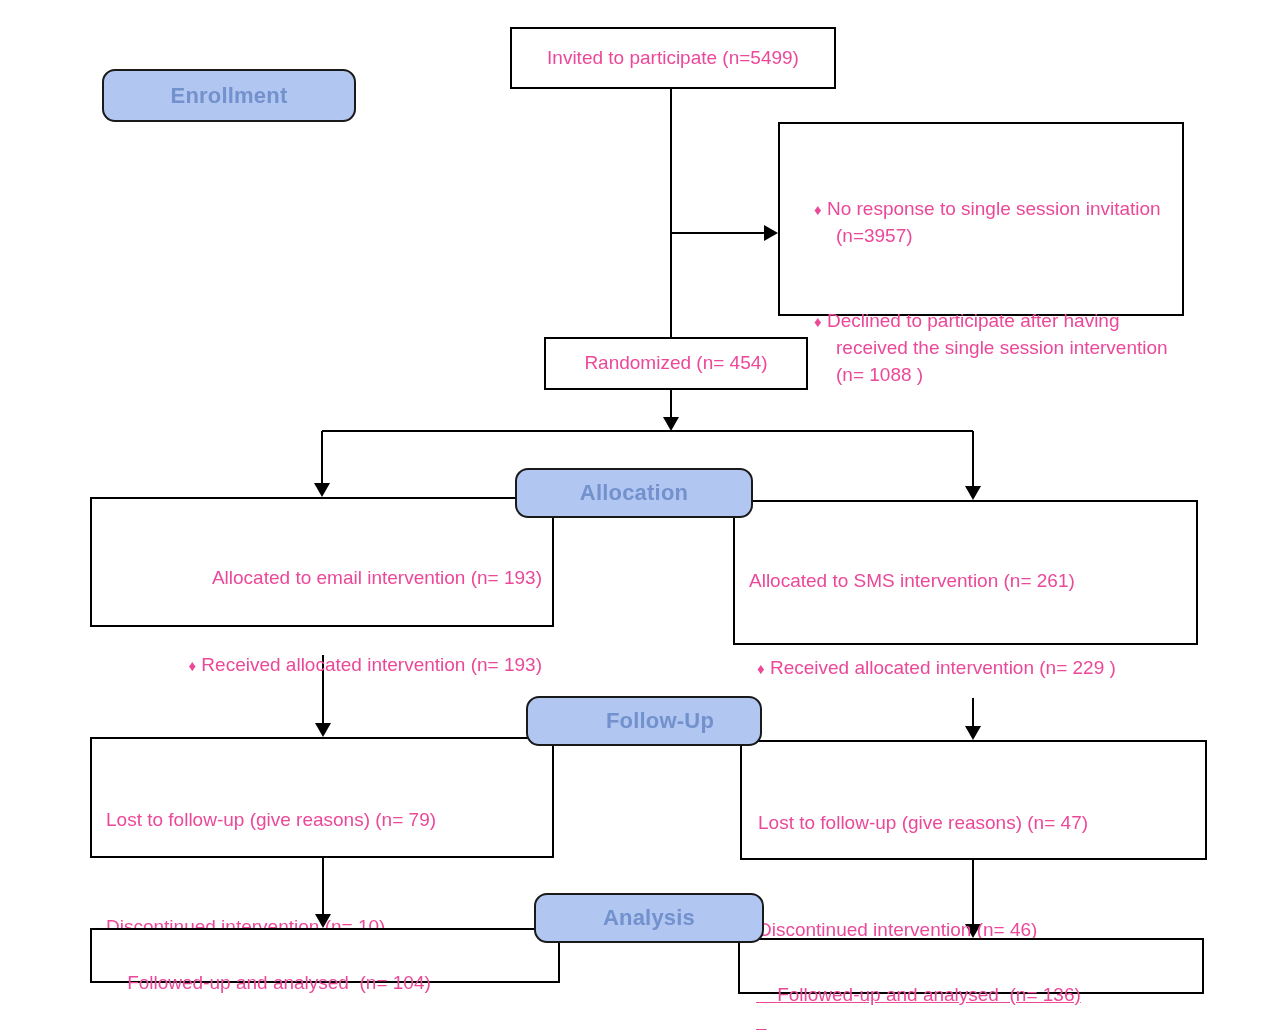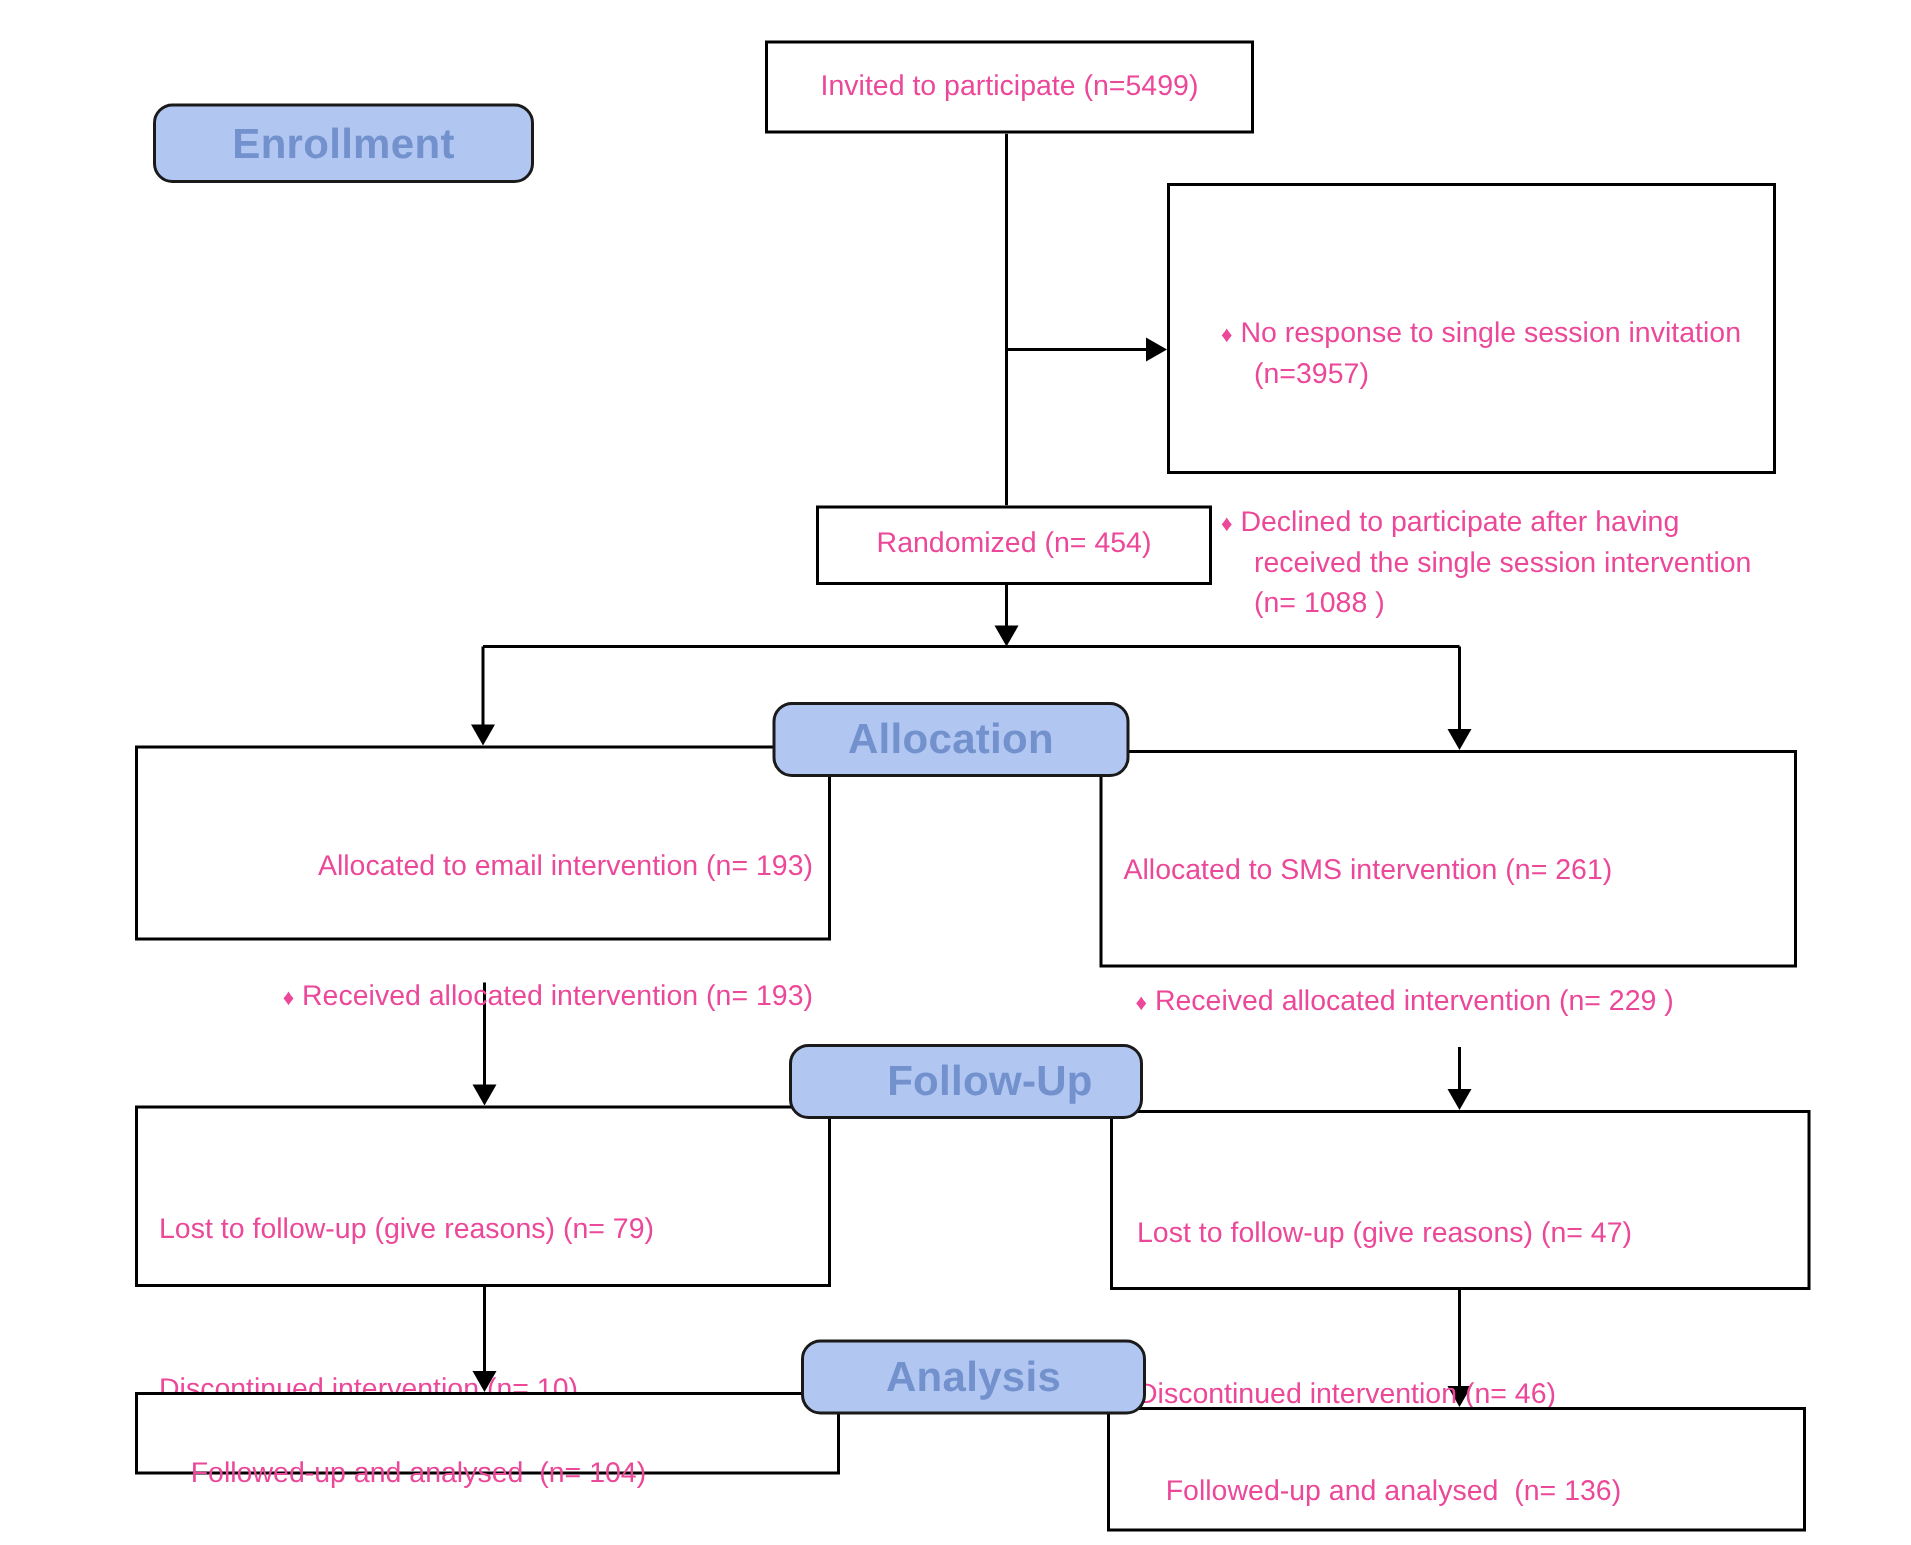--- a/index.html
+++ b/index.html
@@ -46,48 +46,48 @@
     position: absolute;
     background: #b1c6f1;
     border: 2px solid #1a1a1a;
     border-radius: 13px;
     box-sizing: border-box;
     z-index: 3;
     display: flex;
     align-items: center;
     justify-content: center;
     color: #7291cd;
-    font-size: 28px;
+    font-size: 22px;
     font-weight: bold;
     letter-spacing: 0.2px;
   }
   
   #box-invited      { left: 510px; top: 27px;  width: 326px; height: 62px; }
   #band-enrollment  { left: 102px; top: 69px;  width: 254px; height: 53px; }
   #box-excluded     { left: 778px; top: 122px; width: 406px; height: 194px; padding: 14px 14px 0 16px; }
   #box-randomized   { left: 544px; top: 337px; width: 264px; height: 53px; }
   #band-allocation  { left: 515px; top: 468px; width: 238px; height: 50px; }
   #box-alloc-email  { left: 90px;  top: 497px; width: 464px; height: 130px; padding: 12px 10px 0 14px; text-align: right; }
   #box-alloc-sms    { left: 733px; top: 500px; width: 465px; height: 145px; padding: 12px 8px 0 14px; }
   #band-followup    { left: 526px; top: 696px; width: 236px; height: 50px; padding-left: 32px; }
   #box-fu-email     { left: 90px;  top: 737px; width: 464px; height: 121px; padding: 14px 13px 0 14px; }
   #box-fu-sms       { left: 740px; top: 740px; width: 467px; height: 120px; padding: 14px 10px 0 16px; }
   #band-analysis    { left: 534px; top: 893px; width: 230px; height: 50px; }
   #box-an-email     { left: 90px;  top: 928px; width: 470px; height: 55px;  padding: 13px 10px 0 14px; }
-  #box-an-sms       { left: 738px; top: 938px; width: 466px; height: 83px;  padding: 15px 10px 0 16px; }
+  #box-an-sms       { left: 738px; top: 938px; width: 466px; height: 56px;  padding: 15px 10px 0 16px; text-decoration: underline; }
 
   .bullet {
     padding-left: 24px;
     text-indent: -16px;
     margin-top: 6px;
   }
   #box-excluded .bullet {
     padding-left: 40px;
     text-indent: -22px;
-    margin-top: 18px;
+    margin-top: 4px;
   }
   .bullet-glyph {
     font-size: 15px;
   }
   .sub-note {
     margin-left: 33px;
     margin-top: 3px;
   }
   .para2 {
     margin-top: 26px;

